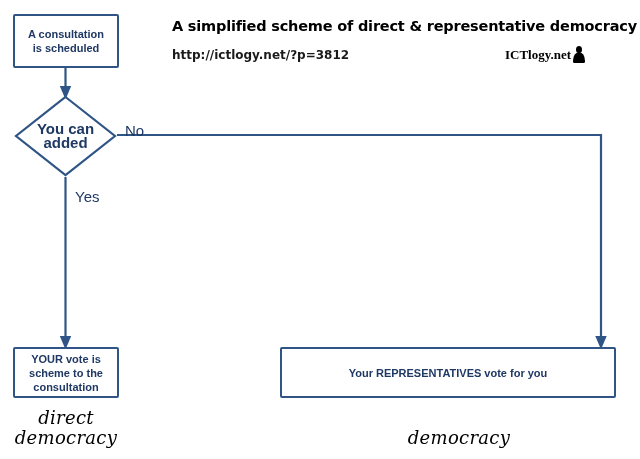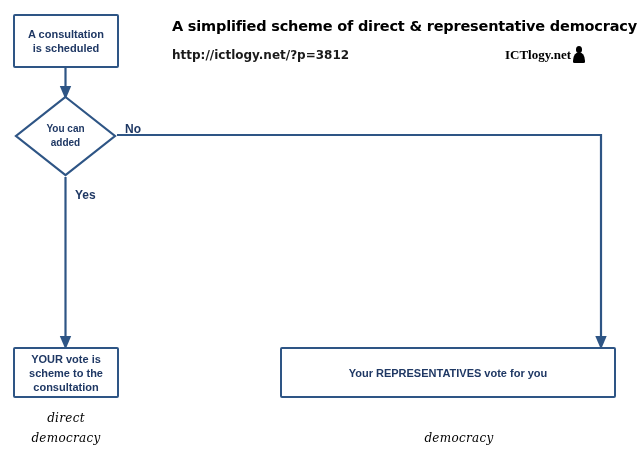--- a/index.html
+++ b/index.html
@@ -115,54 +115,54 @@
     position: absolute;
     left: 0;
     top: 0;
     width: 103px;
     height: 82px;
     display: flex;
     align-items: center;
     justify-content: center;
     text-align: center;
     color: #1F3864;
-    font-size: 10px;
+    font-size: 15px;
     font-weight: bold;
     line-height: 14px;
     pointer-events: none;
   }
 
   
   .conn-svg {
     position: absolute;
     left: 0;
     top: 0;
     width: 640px;
     height: 459px;
     pointer-events: none;
   }
 
   .edge-label {
     position: absolute;
     color: #1F3864;
-    font-size: 12px;
-    font-weight: bold;
+    font-size: 15px;
+    font-weight: normal;
     white-space: nowrap;
     padding-left: 8px;
   }
   #label-no  { left: 117px; top: 122px; }
   #label-yes { left: 67px;  top: 188px; text-align: center; }
 
   
   .caption {
     position: absolute;
     text-align: center;
     font-family: "DejaVu Serif", serif;
     font-style: italic;
-    font-size: 12px;
+    font-size: 18px;
     color: #000000;
     line-height: 20px;
     letter-spacing: 0.3px;
   }
   #caption-left  { left: 6px;   top: 408px; width: 120px; }
   #caption-right { left: 364px; top: 408px; width: 190px; }
 </style>
 </head>
 <body>
 

